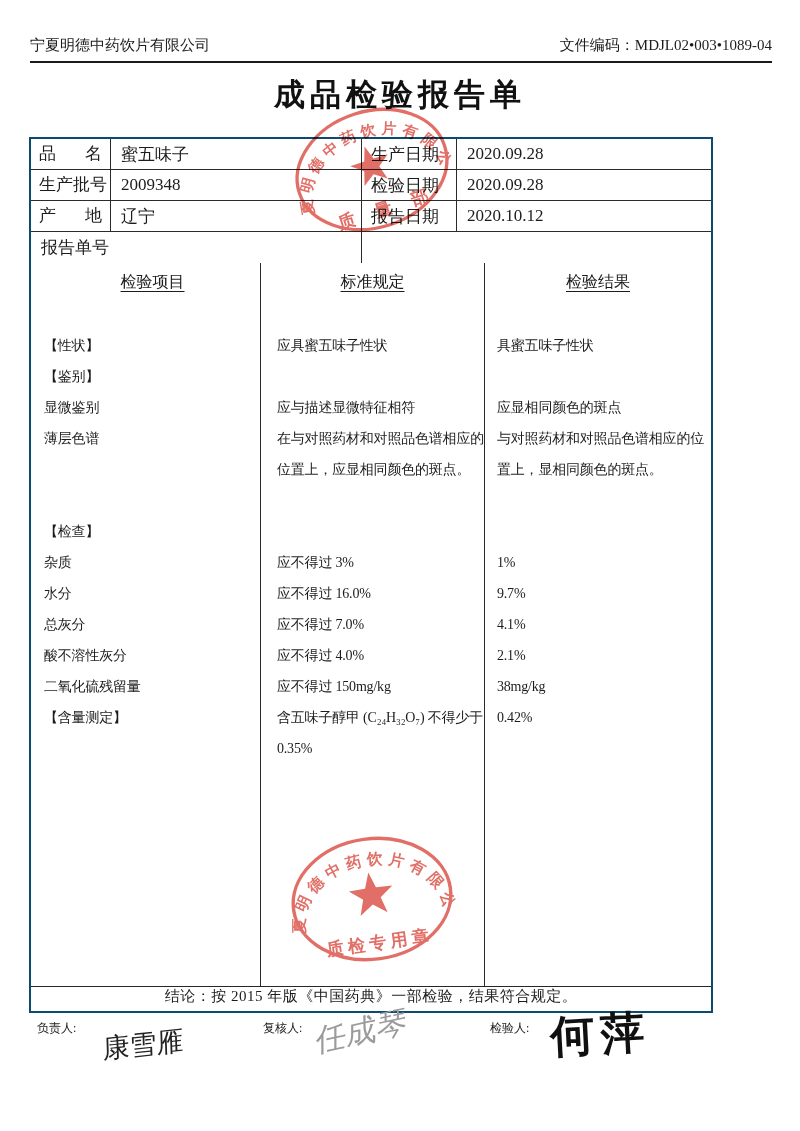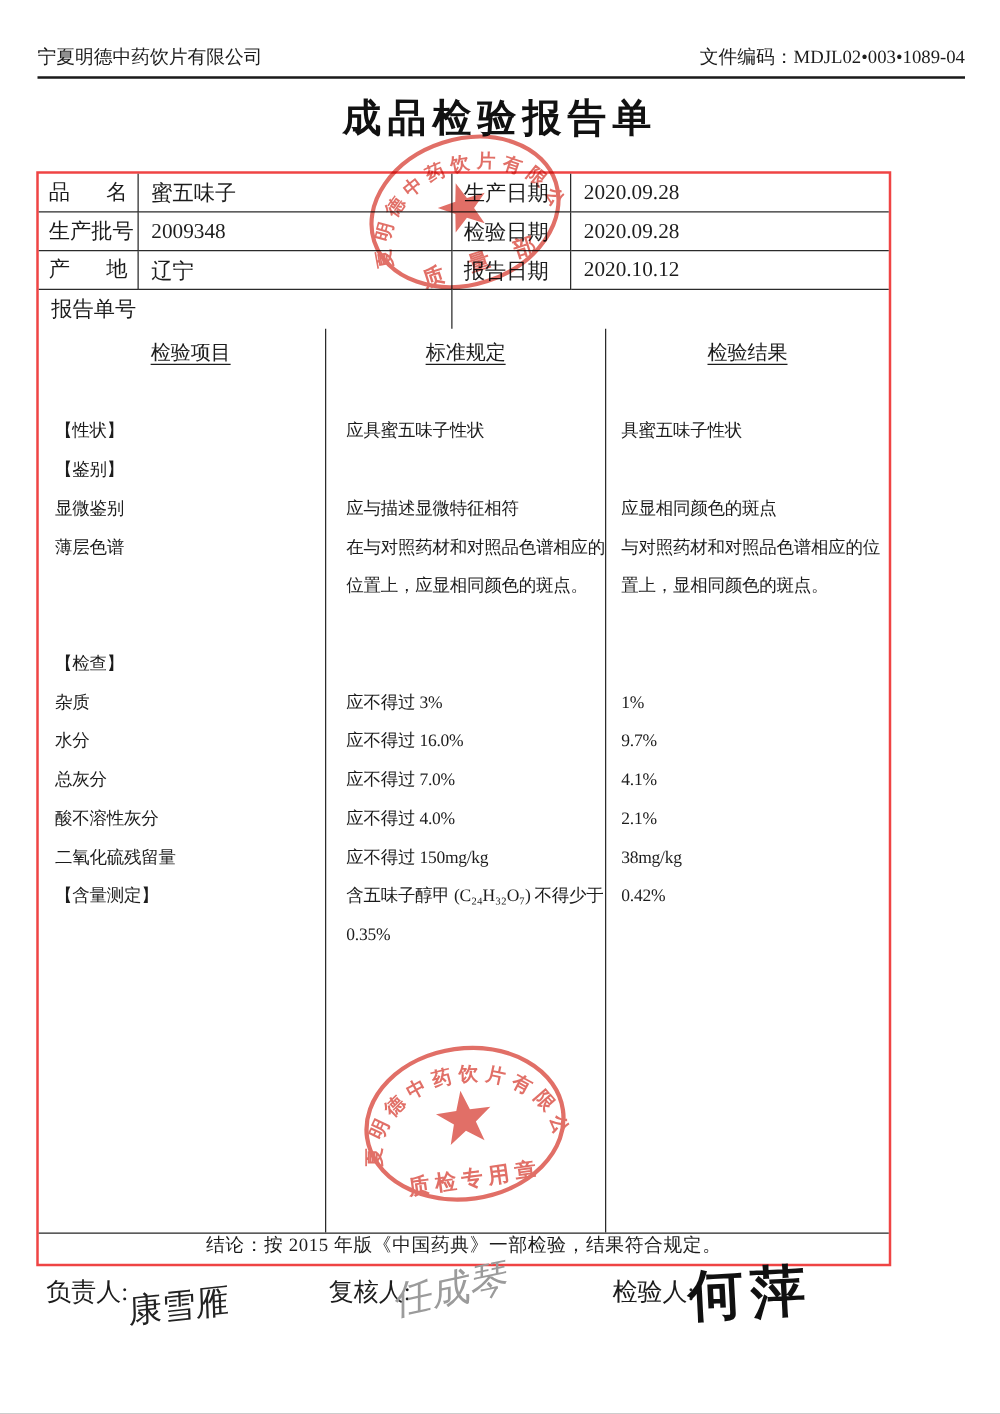--- a/index.html
+++ b/index.html
@@ -25,21 +25,21 @@
   .report-title {
     position: absolute; left: 0; top: 74px; width: 800px;
     text-align: center;
     font-size: 31px; font-weight: bold; letter-spacing: 5px;
     color: #111;
   }
   
   .report-box {
     position: absolute; left: 29px; top: 137px;
     width: 684px; height: 876px;
-    border: 2px solid #ef4444;
+    border: 2px solid #0c4a6e;
   }
   
   .info-grid {
     display: grid;
     grid-template-columns: 80px 251px 95px 1fr;
     grid-template-rows: repeat(4, 31px);
     height: 124px;
     font-size: 17px;
   }
   .info-grid > div { display: flex; align-items: center; overflow: hidden; white-space: nowrap; }
@@ -66,21 +66,21 @@
   .line { height: 31px; line-height: 31px; font-size: 14px; white-space: nowrap; overflow: hidden; letter-spacing: -0.2px; }
   .pad-item { padding-left: 13px; }
   .pad-std  { padding-left: 16px; }
   .pad-res  { padding-left: 12px; }
   
   .conclusion-row {
     height: 24px; display: flex; align-items: flex-start; justify-content: center;
     font-size: 15px; letter-spacing: 0.5px;
   }
   
-  .sig-label { position: absolute; font-size: 20px; top: 1020px; }
+  .sig-label { position: absolute; font-size: 12px; top: 1020px; }
   .sig { position: absolute; transform-origin: left top; }
   .sig-1 { left: 102px; top: 1031px; font-size: 27px; color: #222; transform: rotate(-6deg) skewX(-4deg); }
   .sig-2 { left: 316px; top: 1020px; font-size: 31px; color: #9b9b9b; transform: rotate(-12deg) skewX(-12deg); }
   .sig-3 { left: 549px; top: 1008px; font-size: 44px; font-weight: 600; color: #101010; transform: rotate(-3deg); letter-spacing: 6px; }
   
   .stamp { position: absolute; opacity: 0.85; mix-blend-mode: multiply; }
   .stamp-top { left: 289px; top: 103px; transform: rotate(-18deg); }
   .stamp-bottom { left: 286px; top: 824px; transform: rotate(-8deg); }
   .stamp text { font-family: "Liberation Serif", "DejaVu Serif", serif; font-weight: bold; }
 </style>

